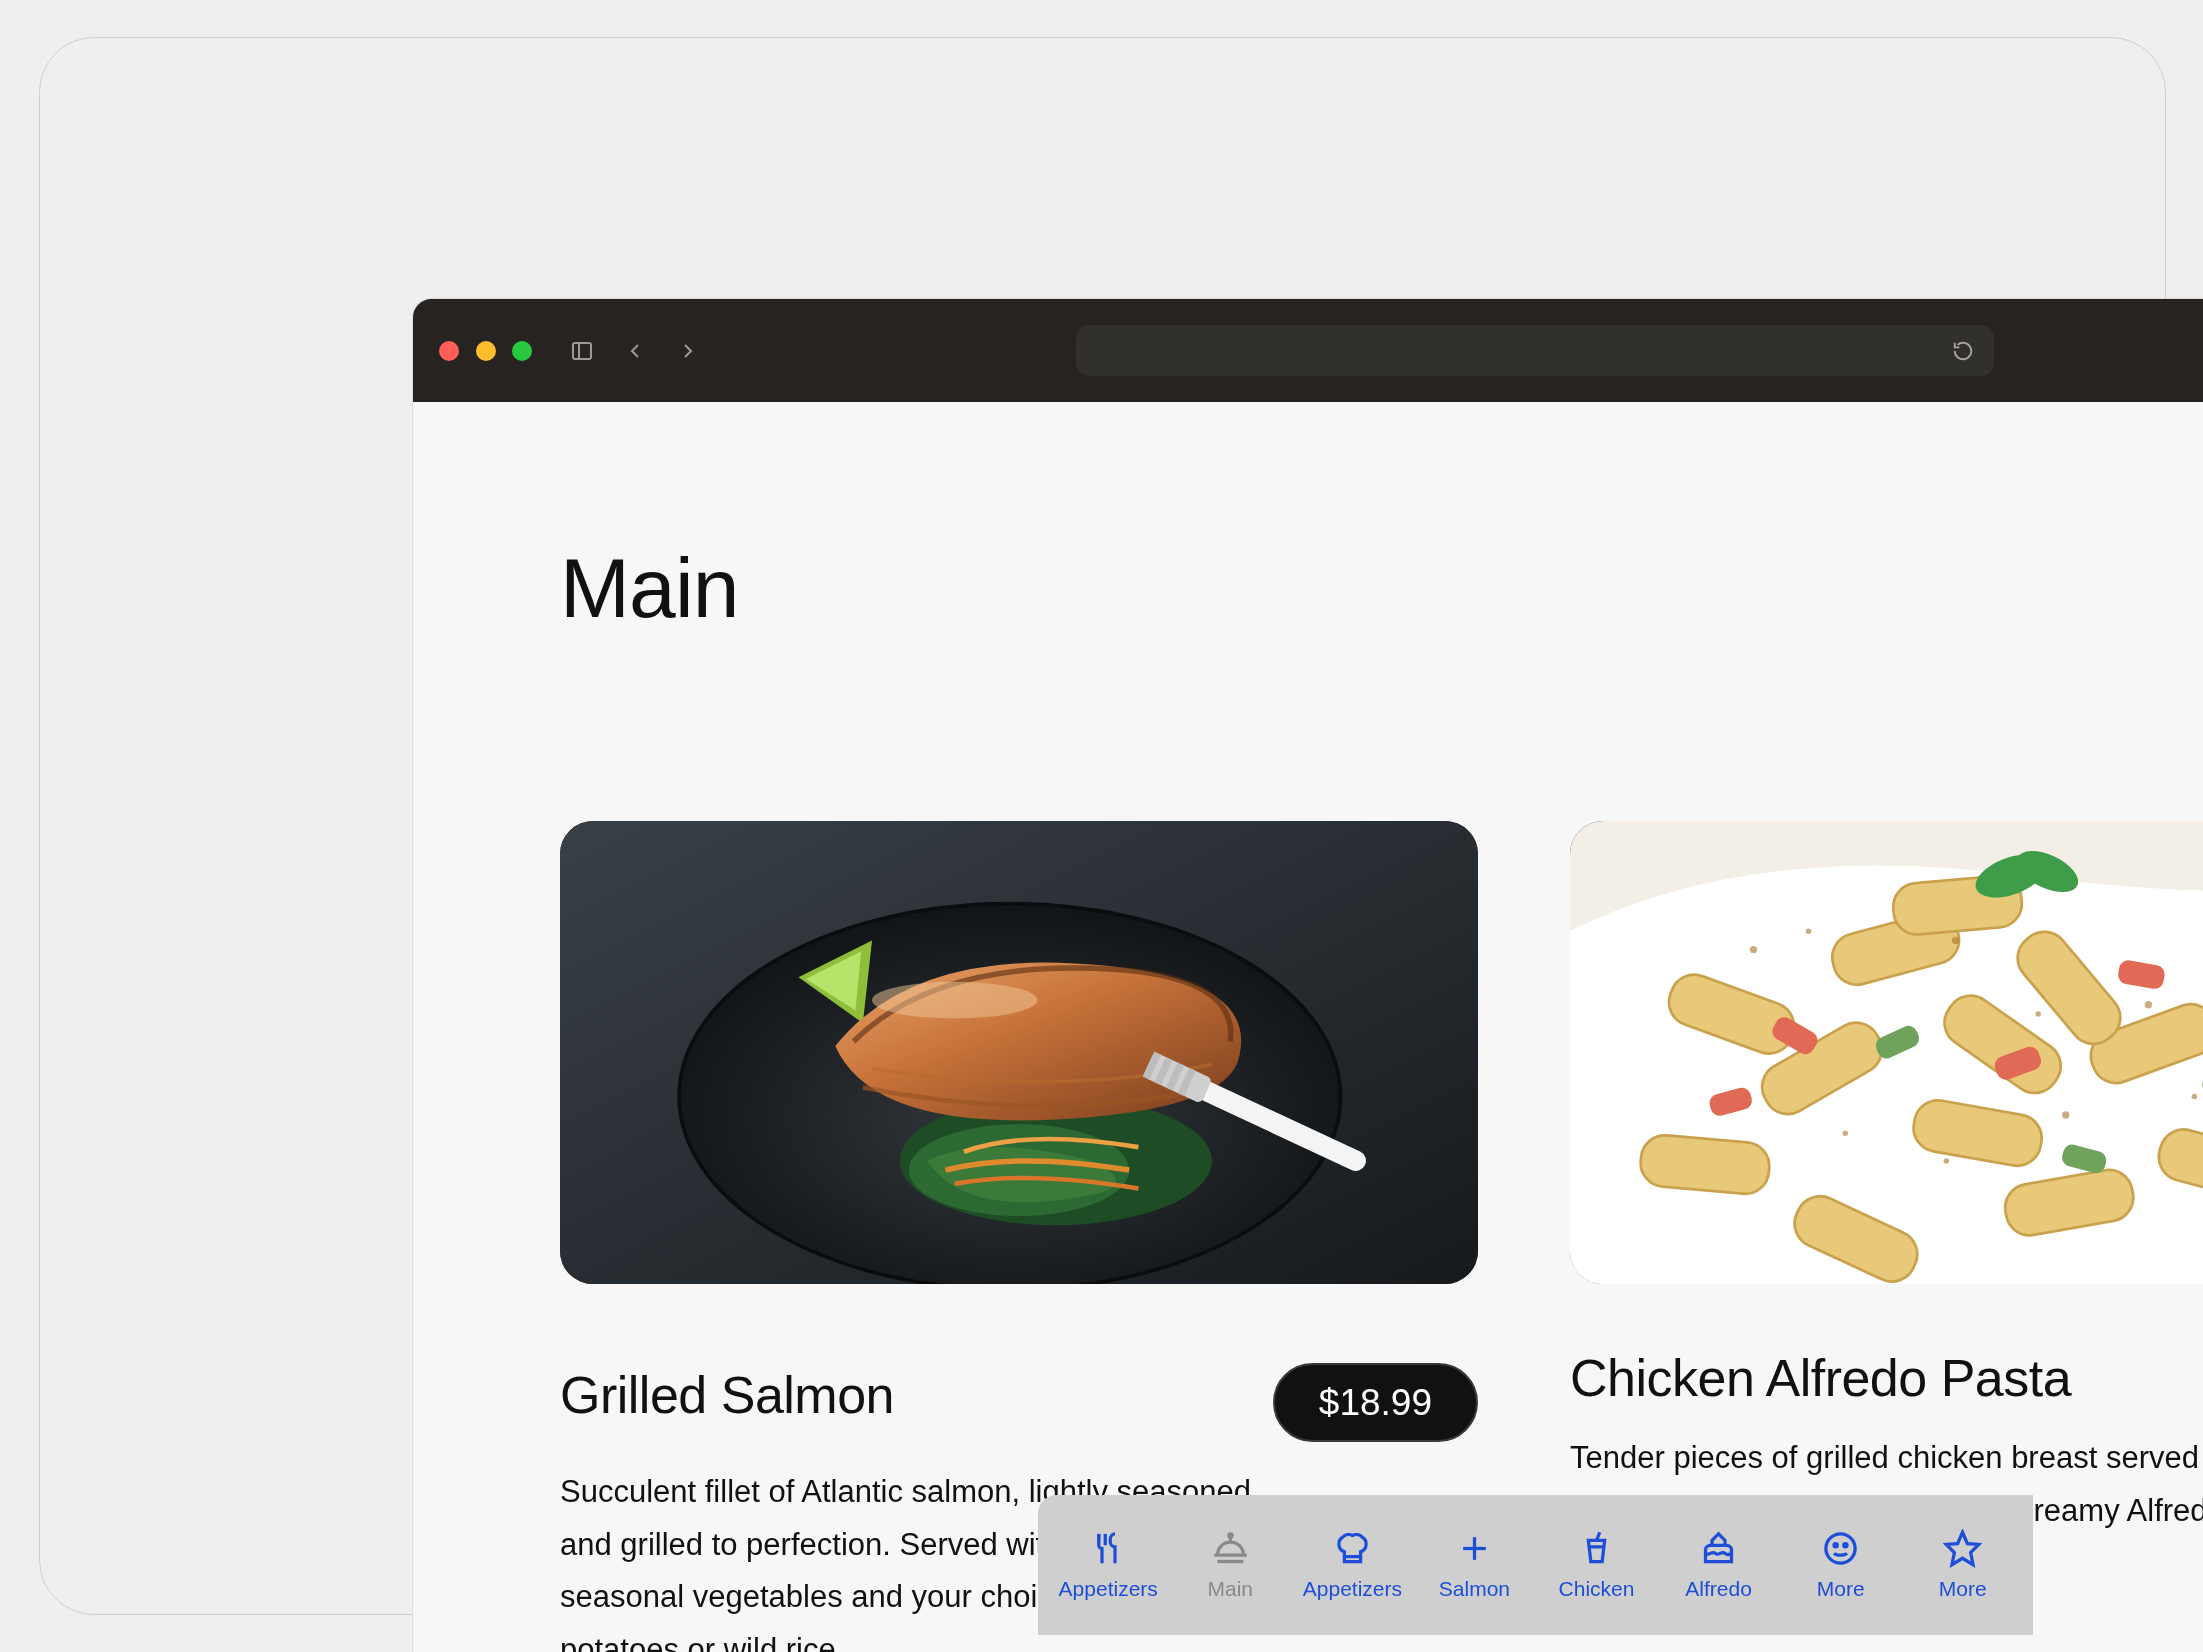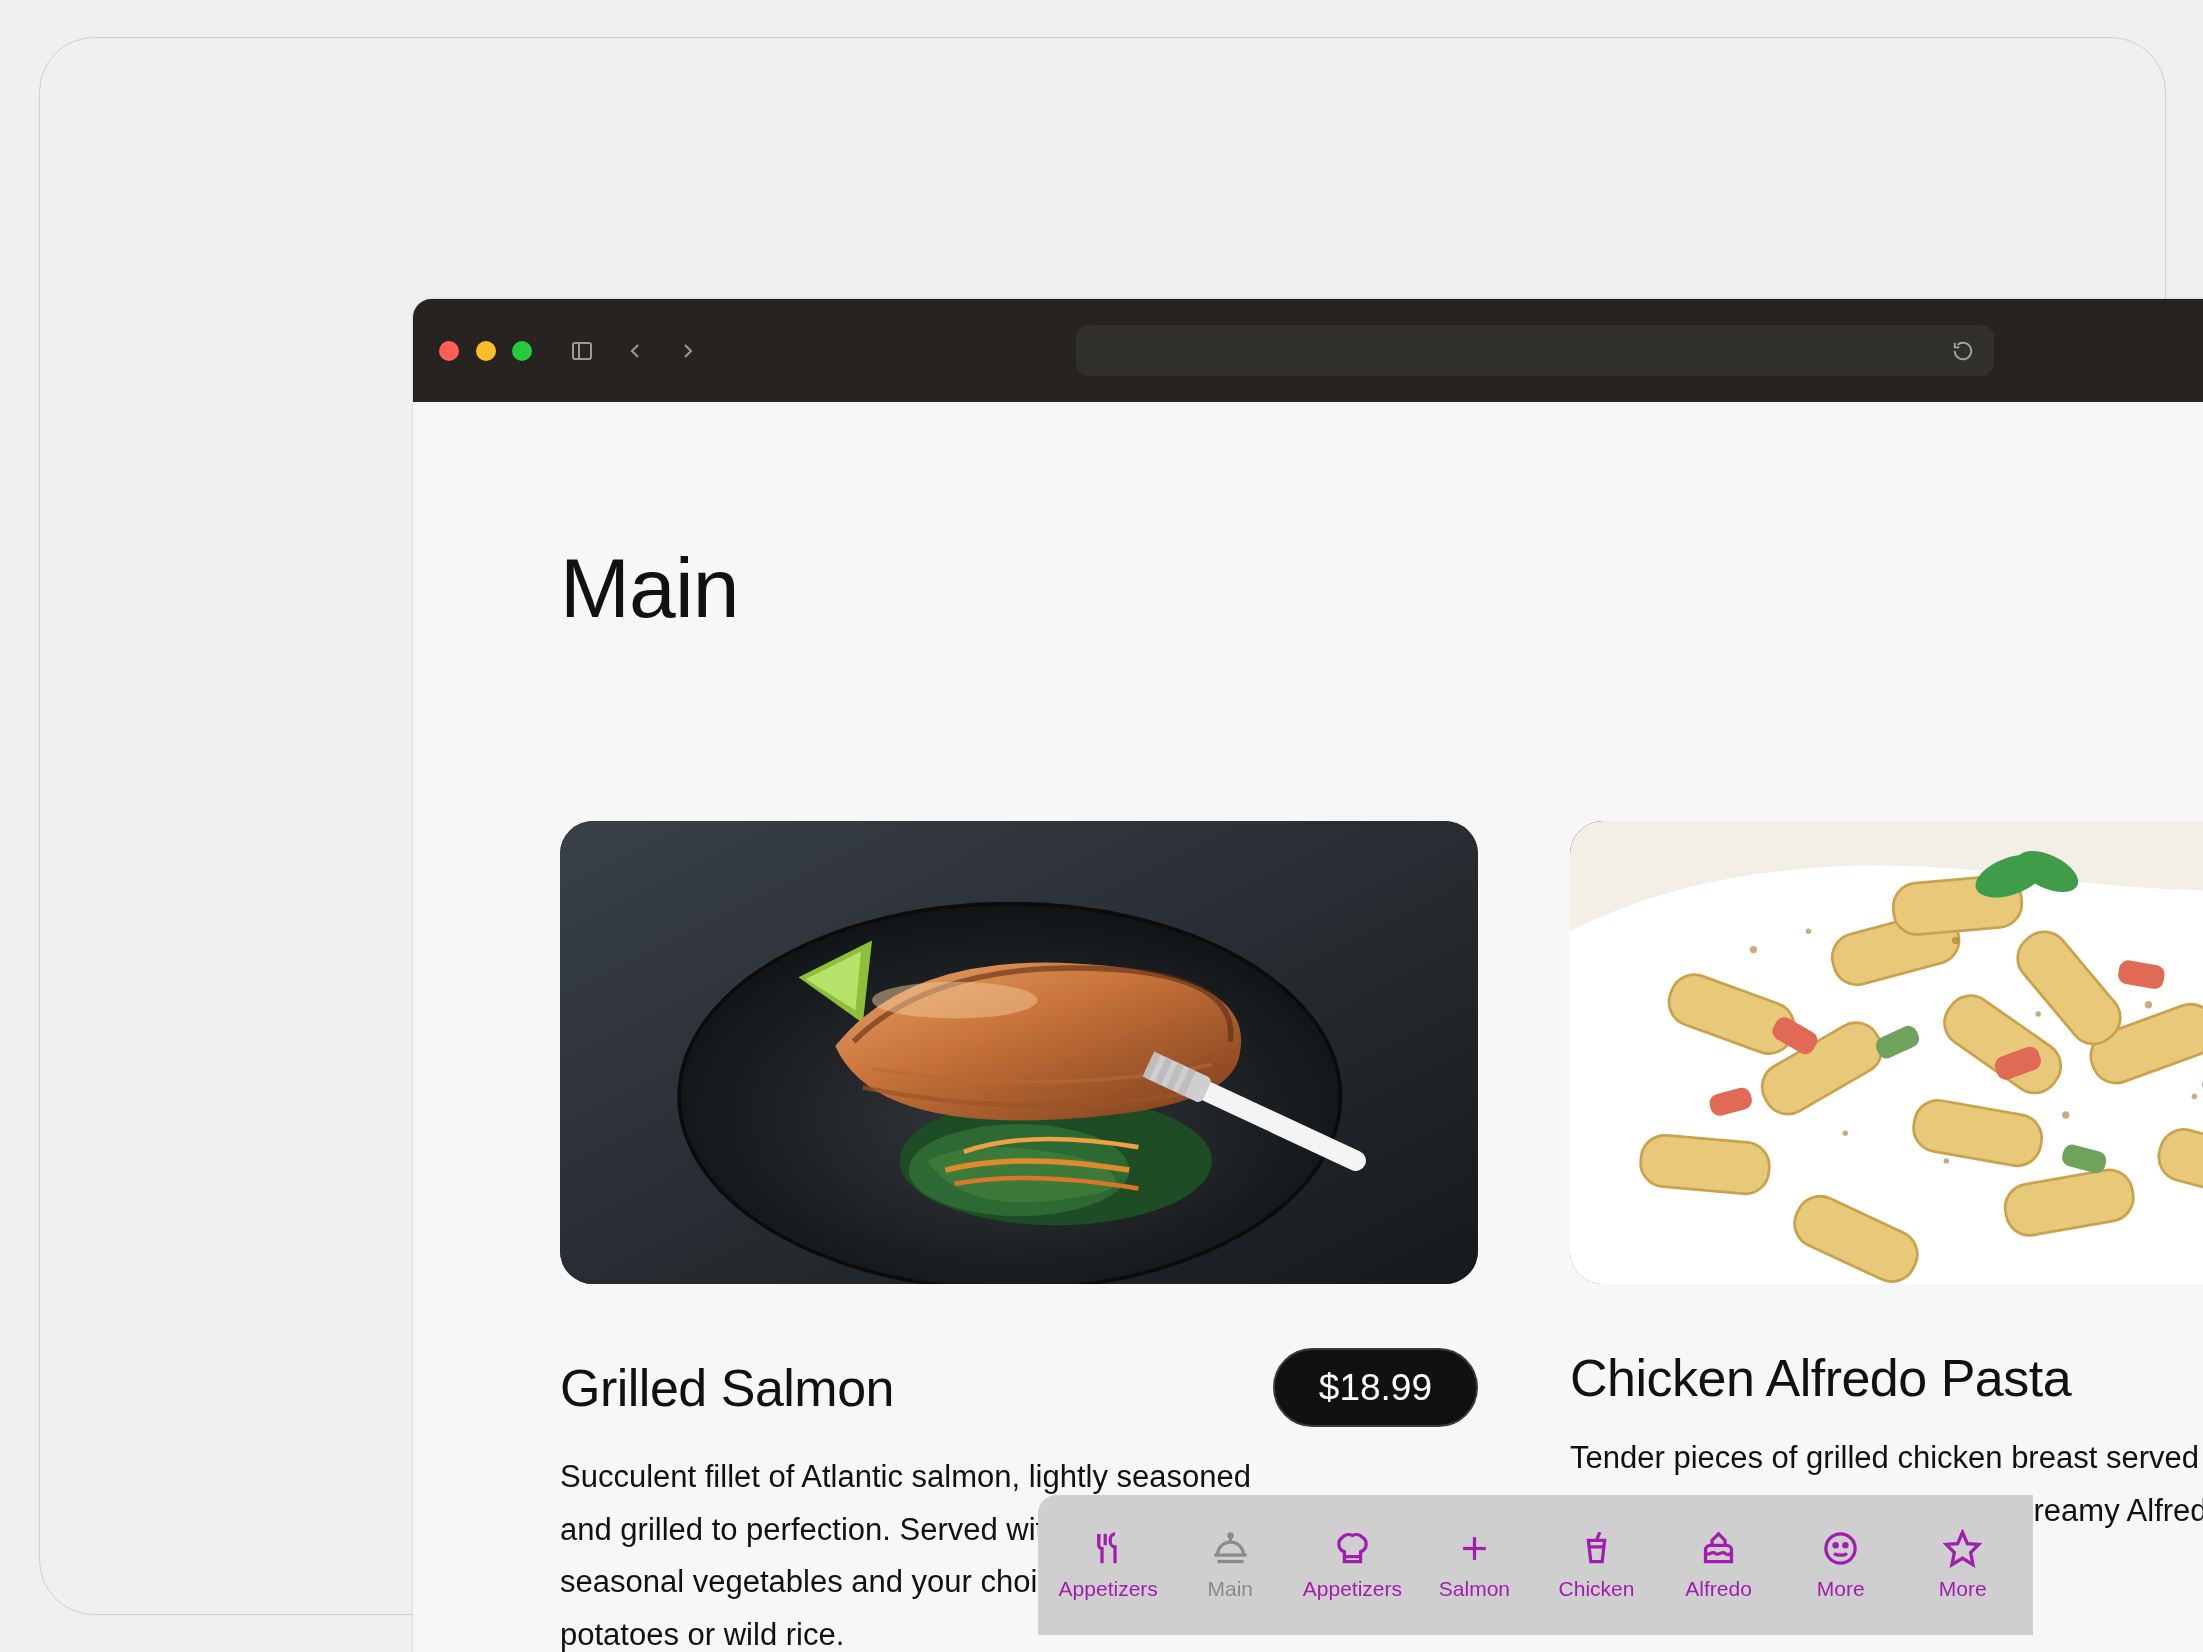--- a/index.html
+++ b/index.html
@@ -117,20 +117,21 @@
   letter-spacing:-0.5px;
 }
 .price-pill {
   background: #111;
   color: #fff;
   font-size: 37px;
   font-weight: 500;
   padding: 16.5px 44px;
   border-radius: 55px;
   border: 2.8px solid #3a3a3a;
+  margin-top: 15px;
 }
 .card-desc {
   margin-top: 24px;
   font-size: 31px;
   line-height: 1.7;
   color: #111;
   max-width: 716px;
 }
 .card.second .card-desc { max-width: 918px; }
 
@@ -148,21 +149,21 @@
   align-items: center;
   padding: 0 9.2px;
   z-index: 50;
 }
 .nav-item {
   display:flex;
   flex-direction:column;
   align-items:center;
   gap:9.2px;
   width: 119px;
-  color:#a21caf;
+  color:#1d4ed8;
 }
 .nav-item.active { color:#8a8a8a; }
 .nav-item .ico { height:39px; display:flex; align-items:center; justify-content:center; }
 .nav-item .ico svg { width:39px; height:39px; stroke: currentColor; fill:none; stroke-width:2; }
 .nav-item .lbl { font-size: 21px; font-weight: 500; }
 </style>
 </head>
 <body>
 
 <div class="outer-panel"></div>

